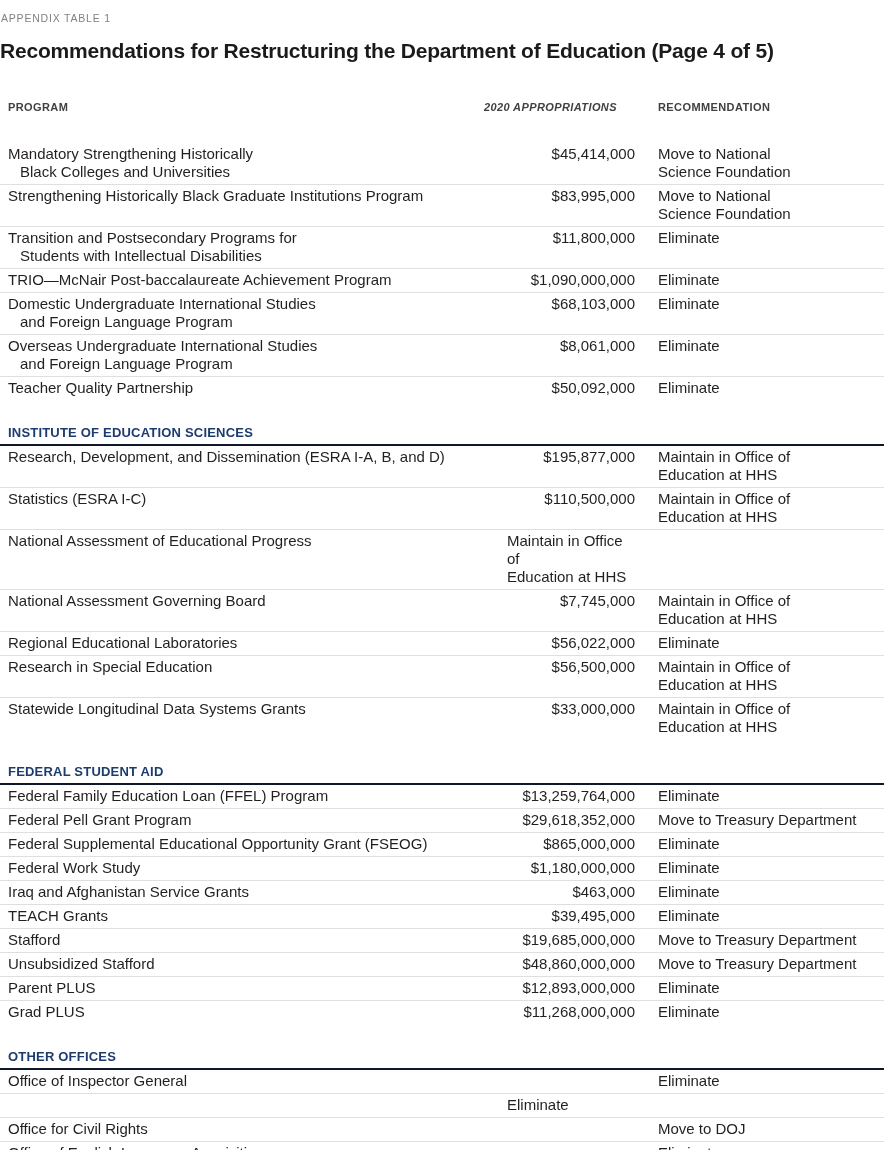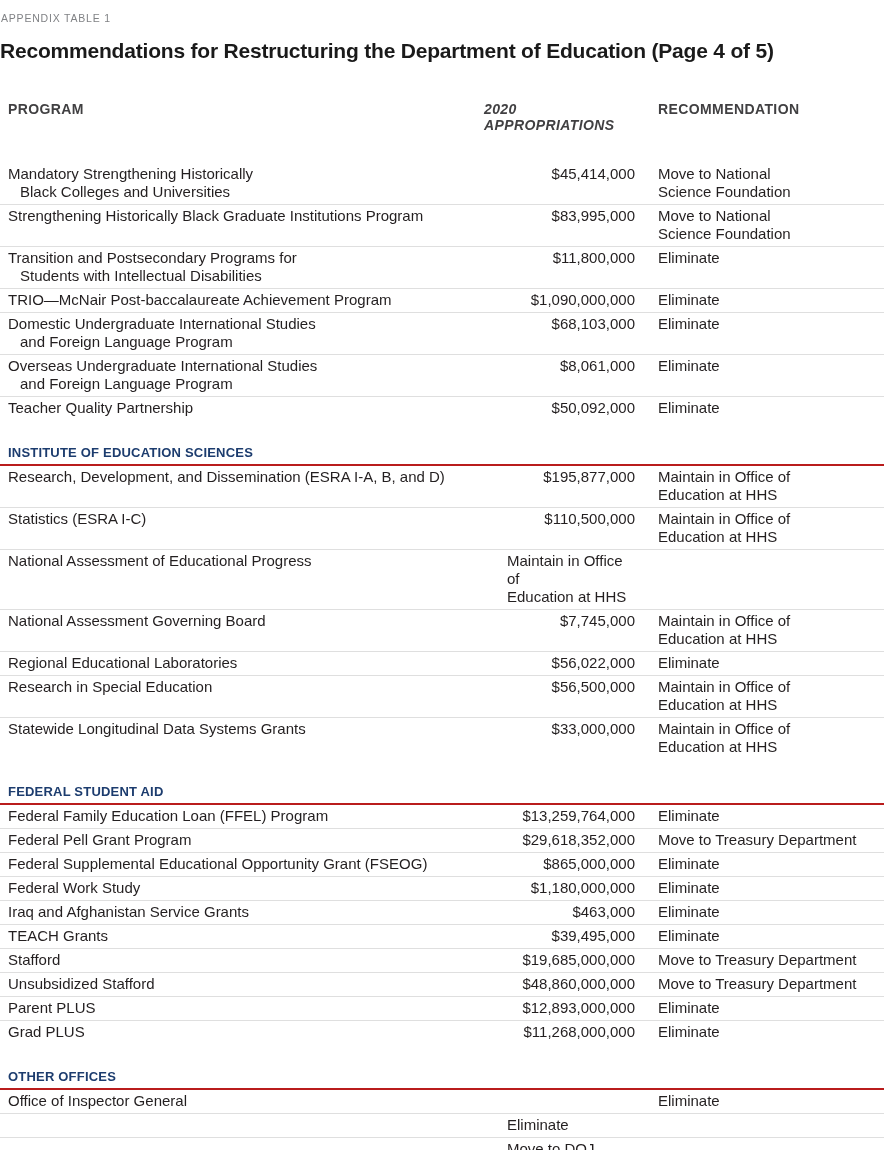--- a/index.html
+++ b/index.html
@@ -26,39 +26,39 @@
     font-weight: bold;
     letter-spacing: -0.2px;
     color: #1a1a1a;
     line-height: 1.25;
   }
 
   .col-headers {
     display: grid;
     grid-template-columns: 484px 151px 1fr;
     margin-top: 37px;
-    font-size: 14px;
+    font-size: 11px;
     font-weight: bold;
     letter-spacing: 0.4px;
     color: #414042;
   }
   .col-headers .ch-program { padding-left: 8px; }
   .col-headers .ch-amount  { text-align: left; font-style: italic; }
   .col-headers .ch-rec     { padding-left: 23px; }
 
   #table-body { margin-top: 30px; }
 
   .section-heading {
     margin-top: 25px;
     padding: 0 0 4px 8px;
     font-size: 13px;
     font-weight: bold;
     letter-spacing: 0.2px;
     color: #1c3c6e;
-    border-bottom: 2px solid #b91c1c;
+    border-bottom: 2px solid #0f172a;
   }
 
   .row {
     display: grid;
     grid-template-columns: 484px 151px 1fr;
     padding: 2px 0 3px;
     font-size: 15px;
     line-height: 18px;
     border-bottom: 1px solid #dfdfdf;
   }
@@ -330,20 +330,23 @@
             <div class="line">Eliminate</div>
           </div>
         </div>
         <div class="row">
           <div class="cell amount-cell"></div>
           <div class="cell rec-cell">
             <div class="line">Eliminate</div>
           </div>
         </div>
         <div class="row">
+          <div class="cell program-cell">
+            <div class="line">Office for Civil Rights</div>
+          </div>
           <div class="cell amount-cell"></div>
           <div class="cell rec-cell">
             <div class="line">Move to DOJ</div>
           </div>
         </div>
         <div class="row">
           <div class="cell program-cell">
             <div class="line">Office of English Language Acquisition</div>
           </div>
           <div class="cell amount-cell"></div>

